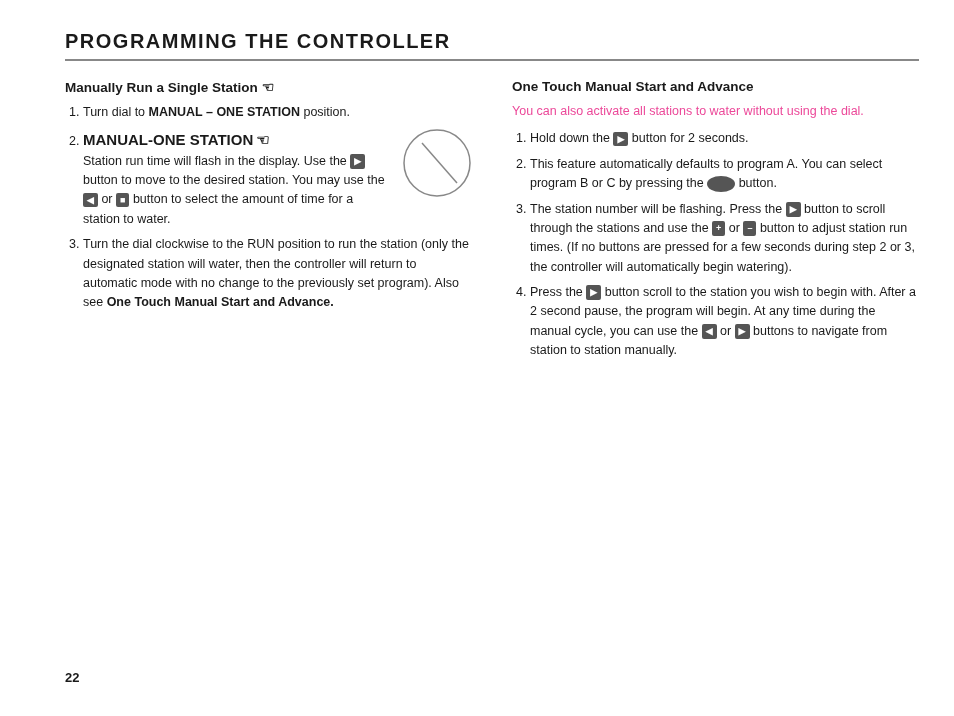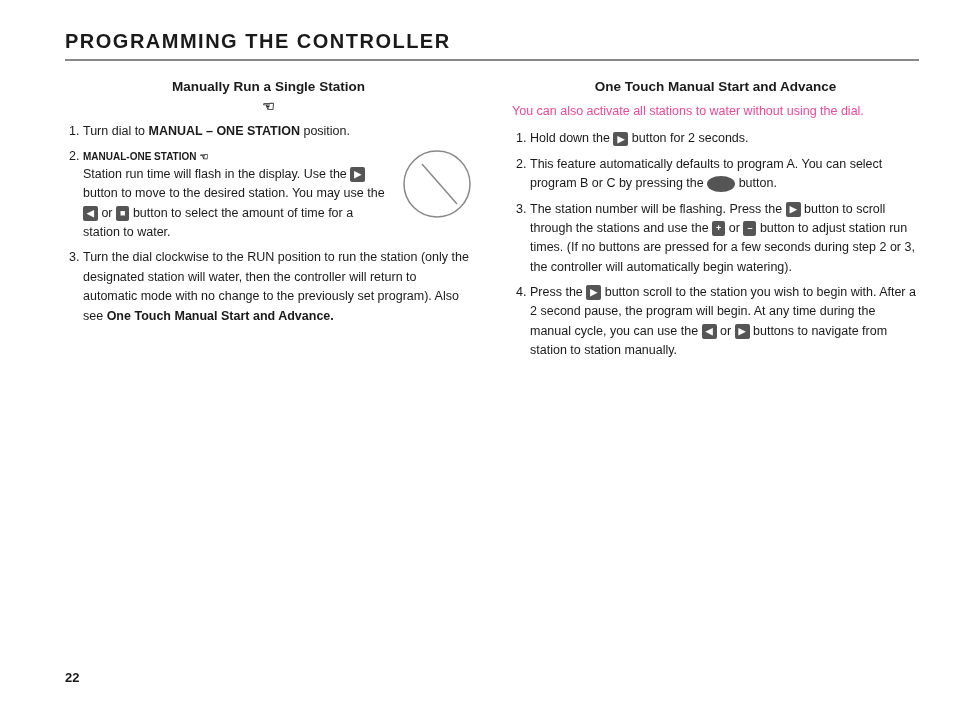--- a/index.html
+++ b/index.html
@@ -63,21 +63,20 @@
     }
 
     
     .section-heading {
       font-size: 13.5px;
       font-weight: 700;
       margin-bottom: 8px;
       display: flex;
       align-items: center;
       gap: 4px;
-      flex-direction: column;
     }
 
     .hand-icon {
       font-size: 14px;
     }
 
     
     ol {
       padding-left: 18px;
       margin-bottom: 8px;
@@ -118,21 +117,21 @@
       height: 16px;
       border-radius: 50%;
       vertical-align: middle;
       text-align: center;
       line-height: 16px;
       font-weight: normal;
       padding-left: 28px;
     }
 
     .dial-label {
-      font-size: 10px;
+      font-size: 15px;
       font-weight: 700;
       color: #1a1a1a;
       display: flex;
       align-items: center;
       gap: 3px;
       white-space: nowrap;
     }
 
     
     .dial-svg-container {

